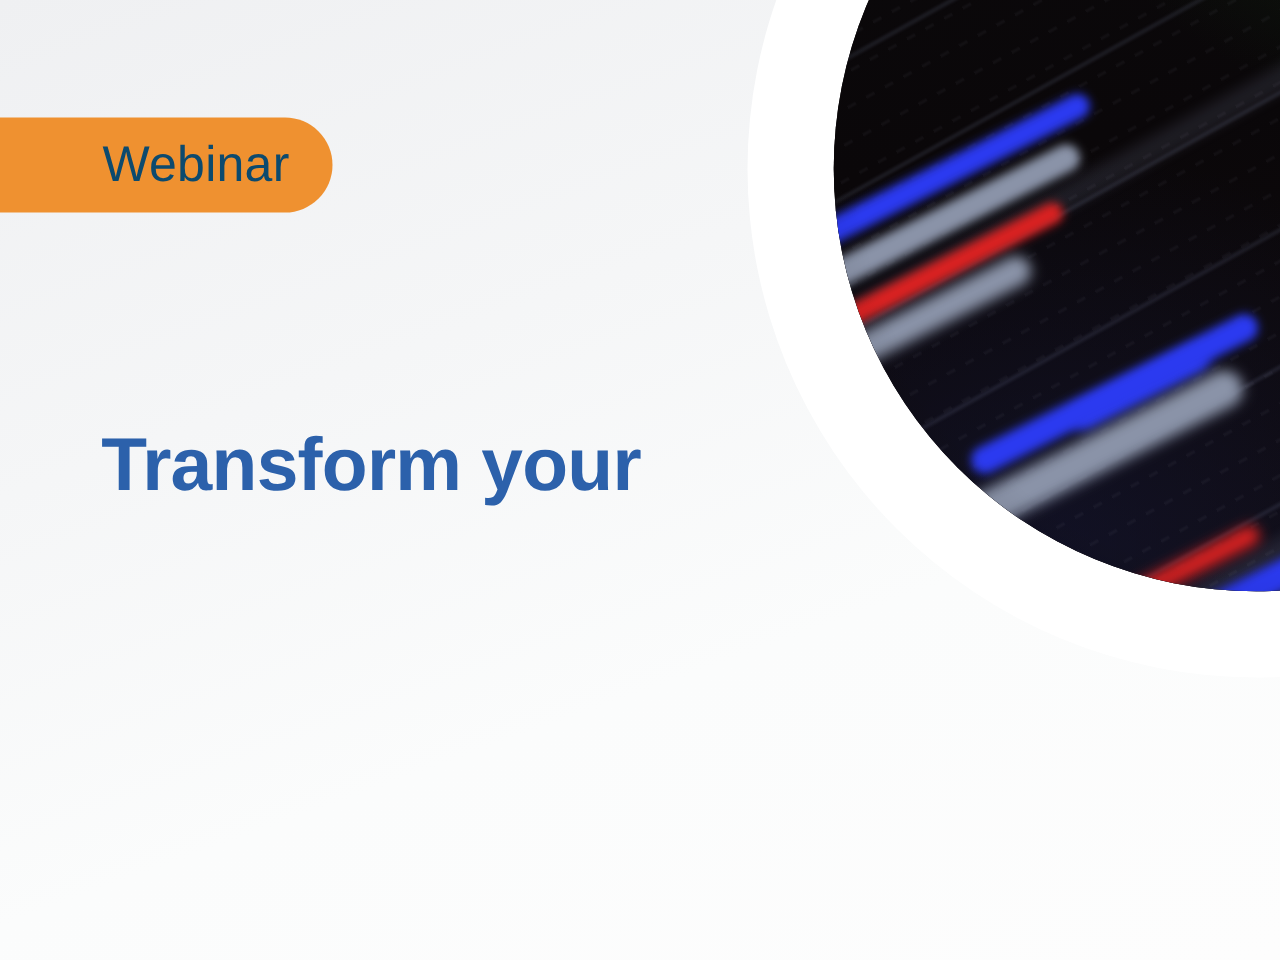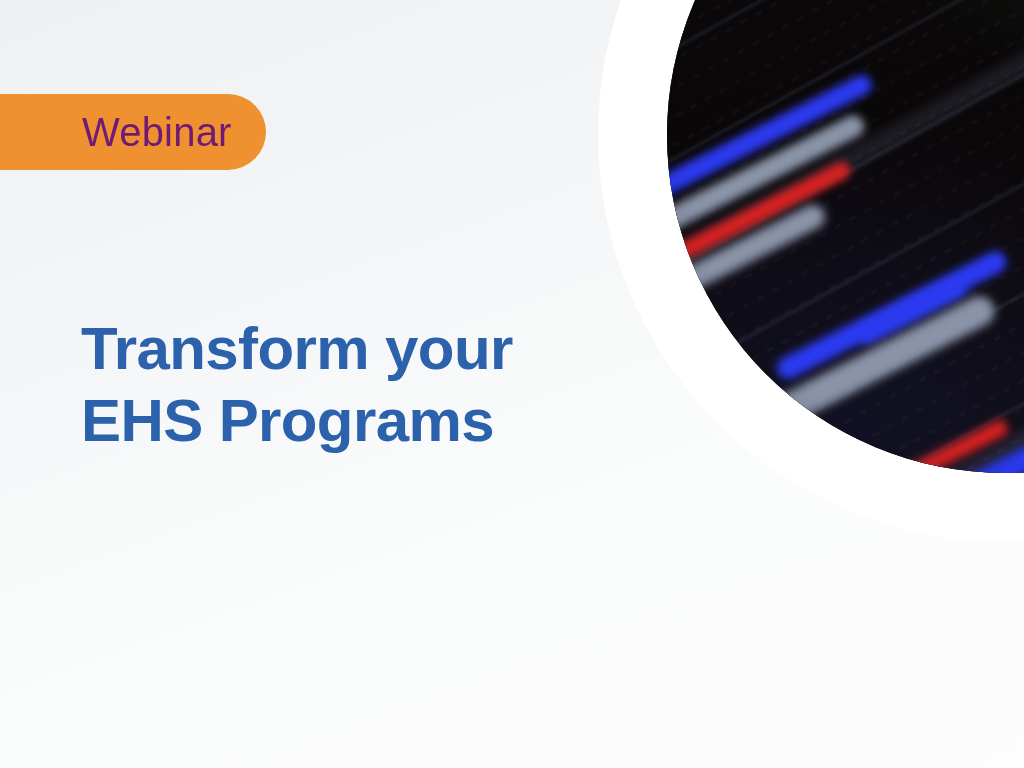--- a/index.html
+++ b/index.html
@@ -147,21 +147,21 @@
     height: 76px;
     padding: 0 34px 0 122px;
     display: flex;
     align-items: center;
     background: #ef9130;
     border-top-right-radius: 38px;
     border-bottom-right-radius: 38px;
   }
 
   .badge-label {
-    color: #701a75;
+    color: #0c4a6e;
     font-size: 40px;
     font-weight: 300;
     letter-spacing: 0.2px;
     line-height: 1;
   }
 
   .headline {
     position: absolute;
     left: 81px;
     top: 313px;
@@ -169,20 +169,21 @@
   }
 
   .headline-line {
     display: block;
     color: #2c61ab;
     font-size: 60px;
     font-weight: bold;
     line-height: 72px;
     letter-spacing: -0.6px;
     white-space: nowrap;
+    margin-top: 23px;
   }
 </style>
 </head>
 <body>
 
 <div id="banner">
 
   <div class="photo-ring">
     <div class="photo-circle">
       <div class="photo-art">
@@ -209,16 +210,15 @@
       </div>
     </div>
   </div>
 
   <div class="badge">
     <span class="badge-label">Webinar</span>
   </div>
 
   <div class="headline">
     <span class="headline-line">Transform your</span>
-    <span class="headline-line">EHS Programs</span>
   </div>
 
 </div>
 
 </body></html>

